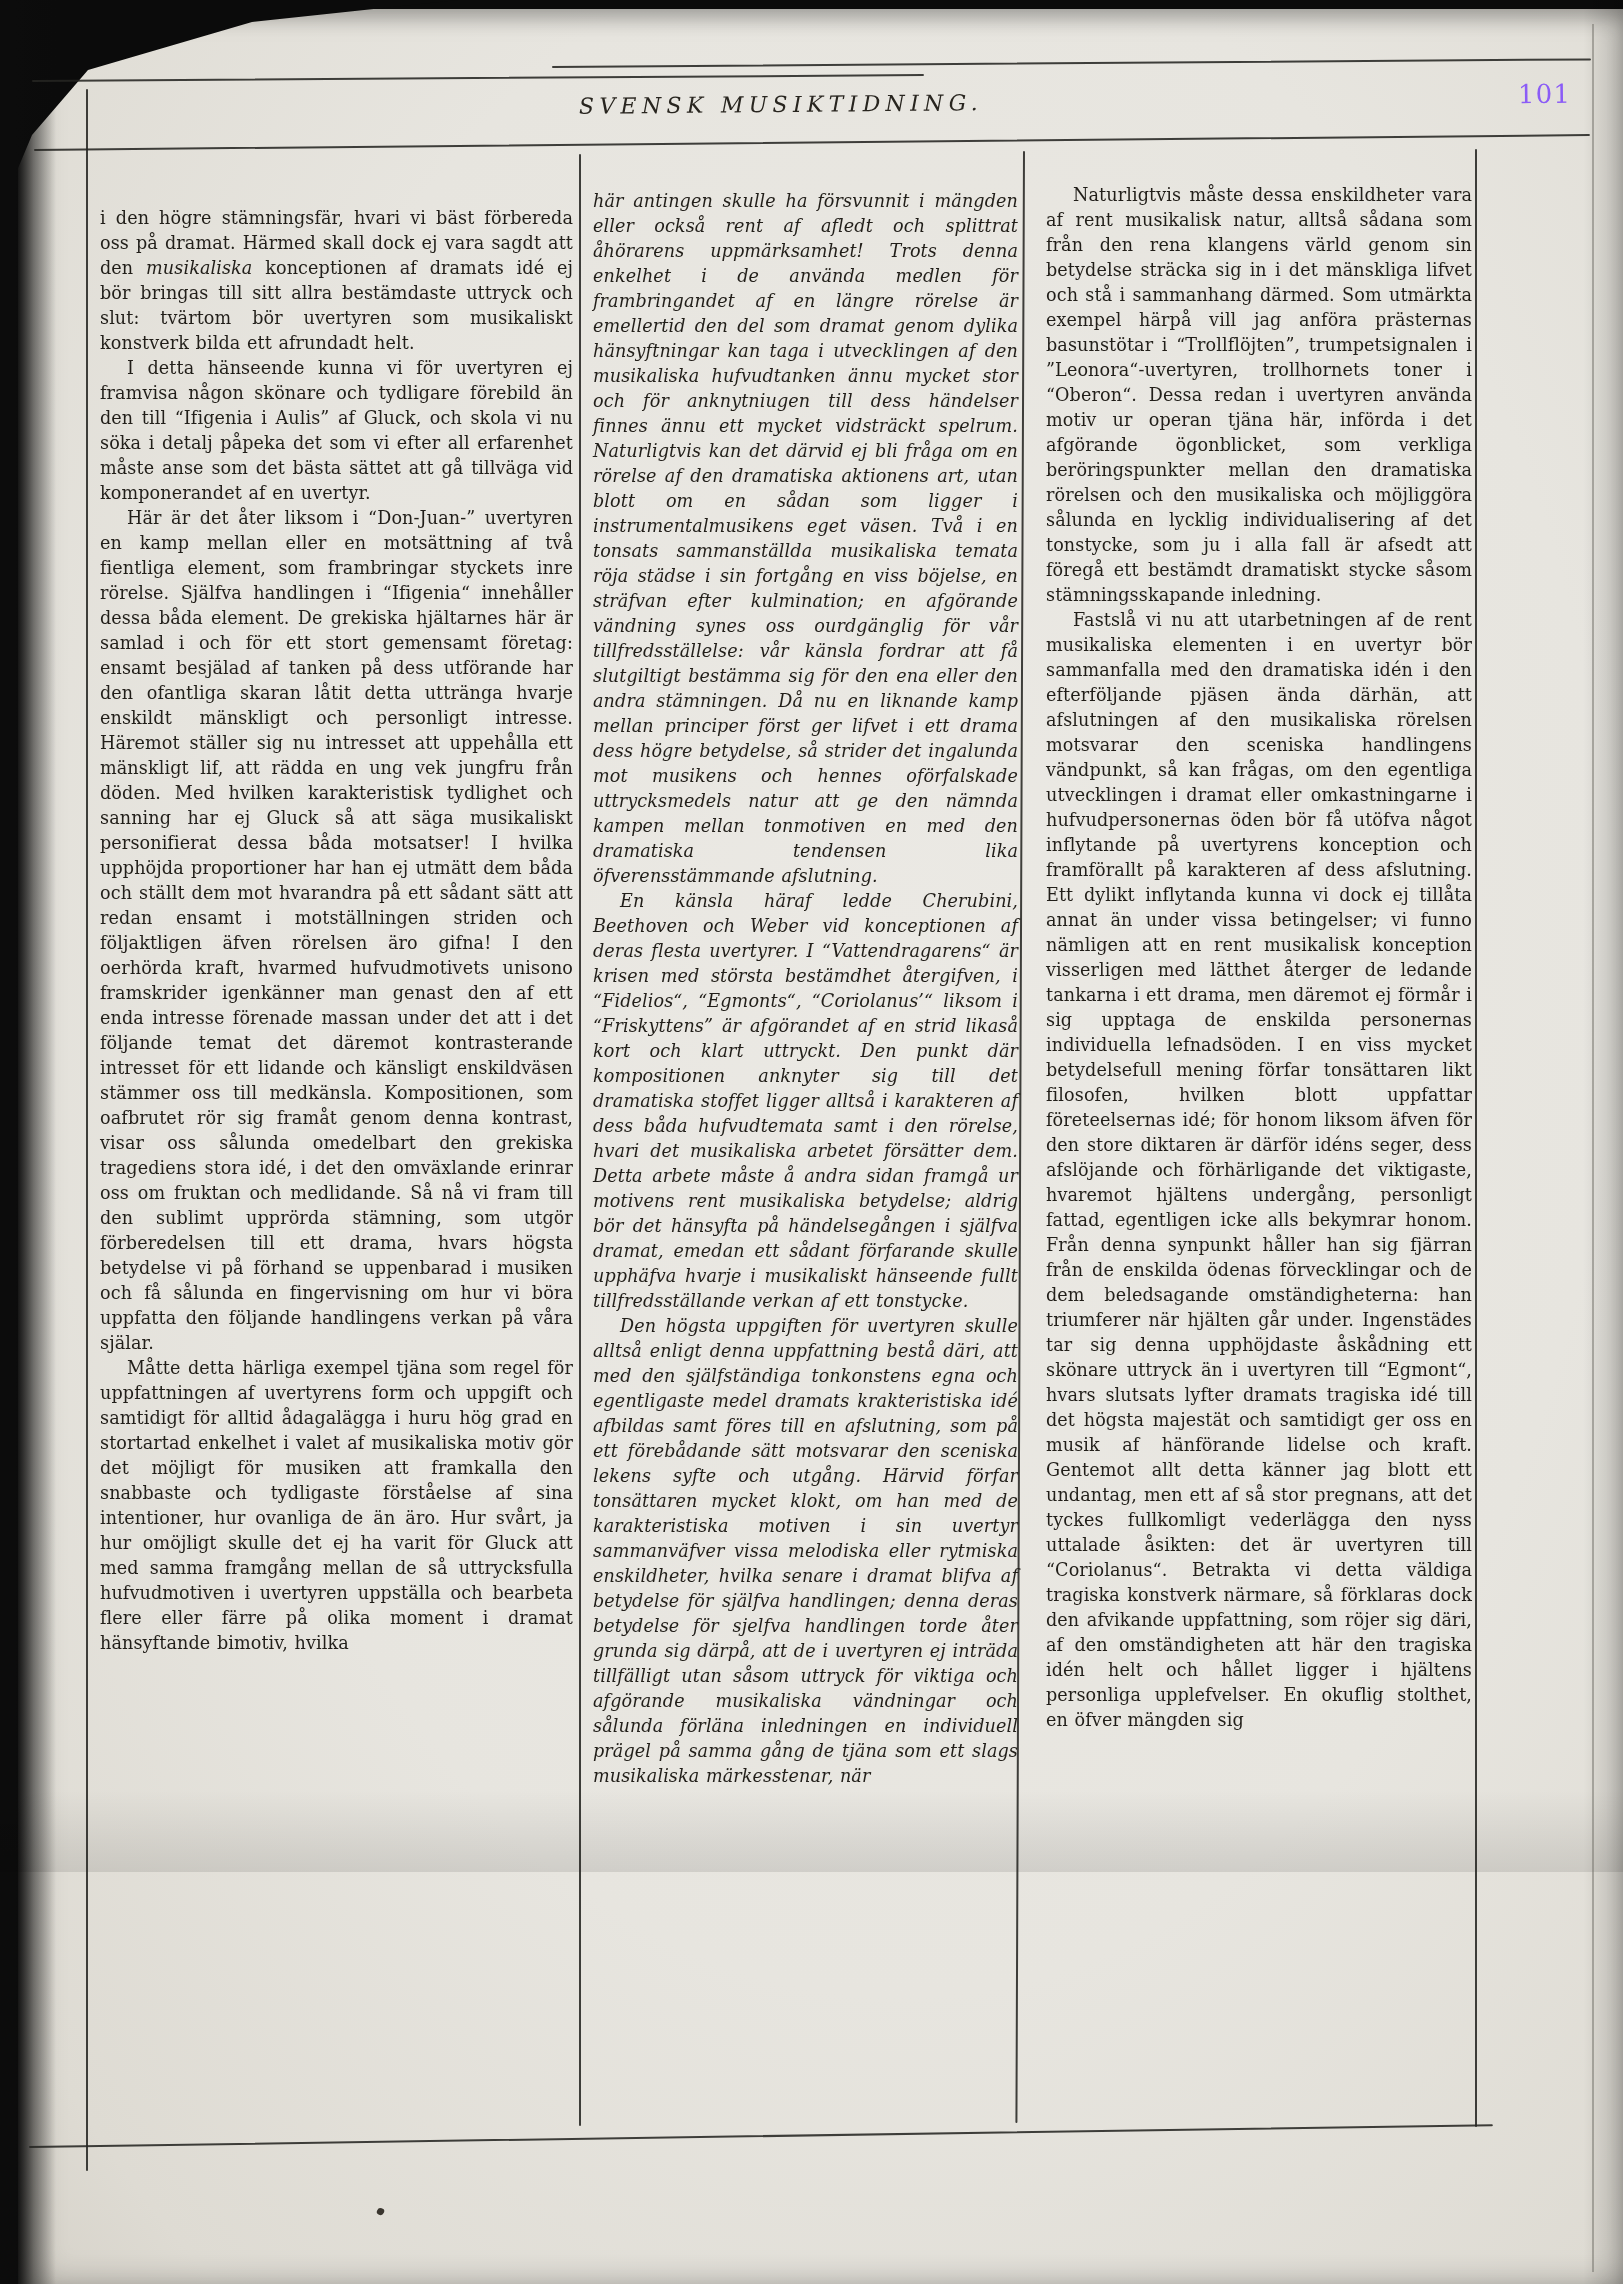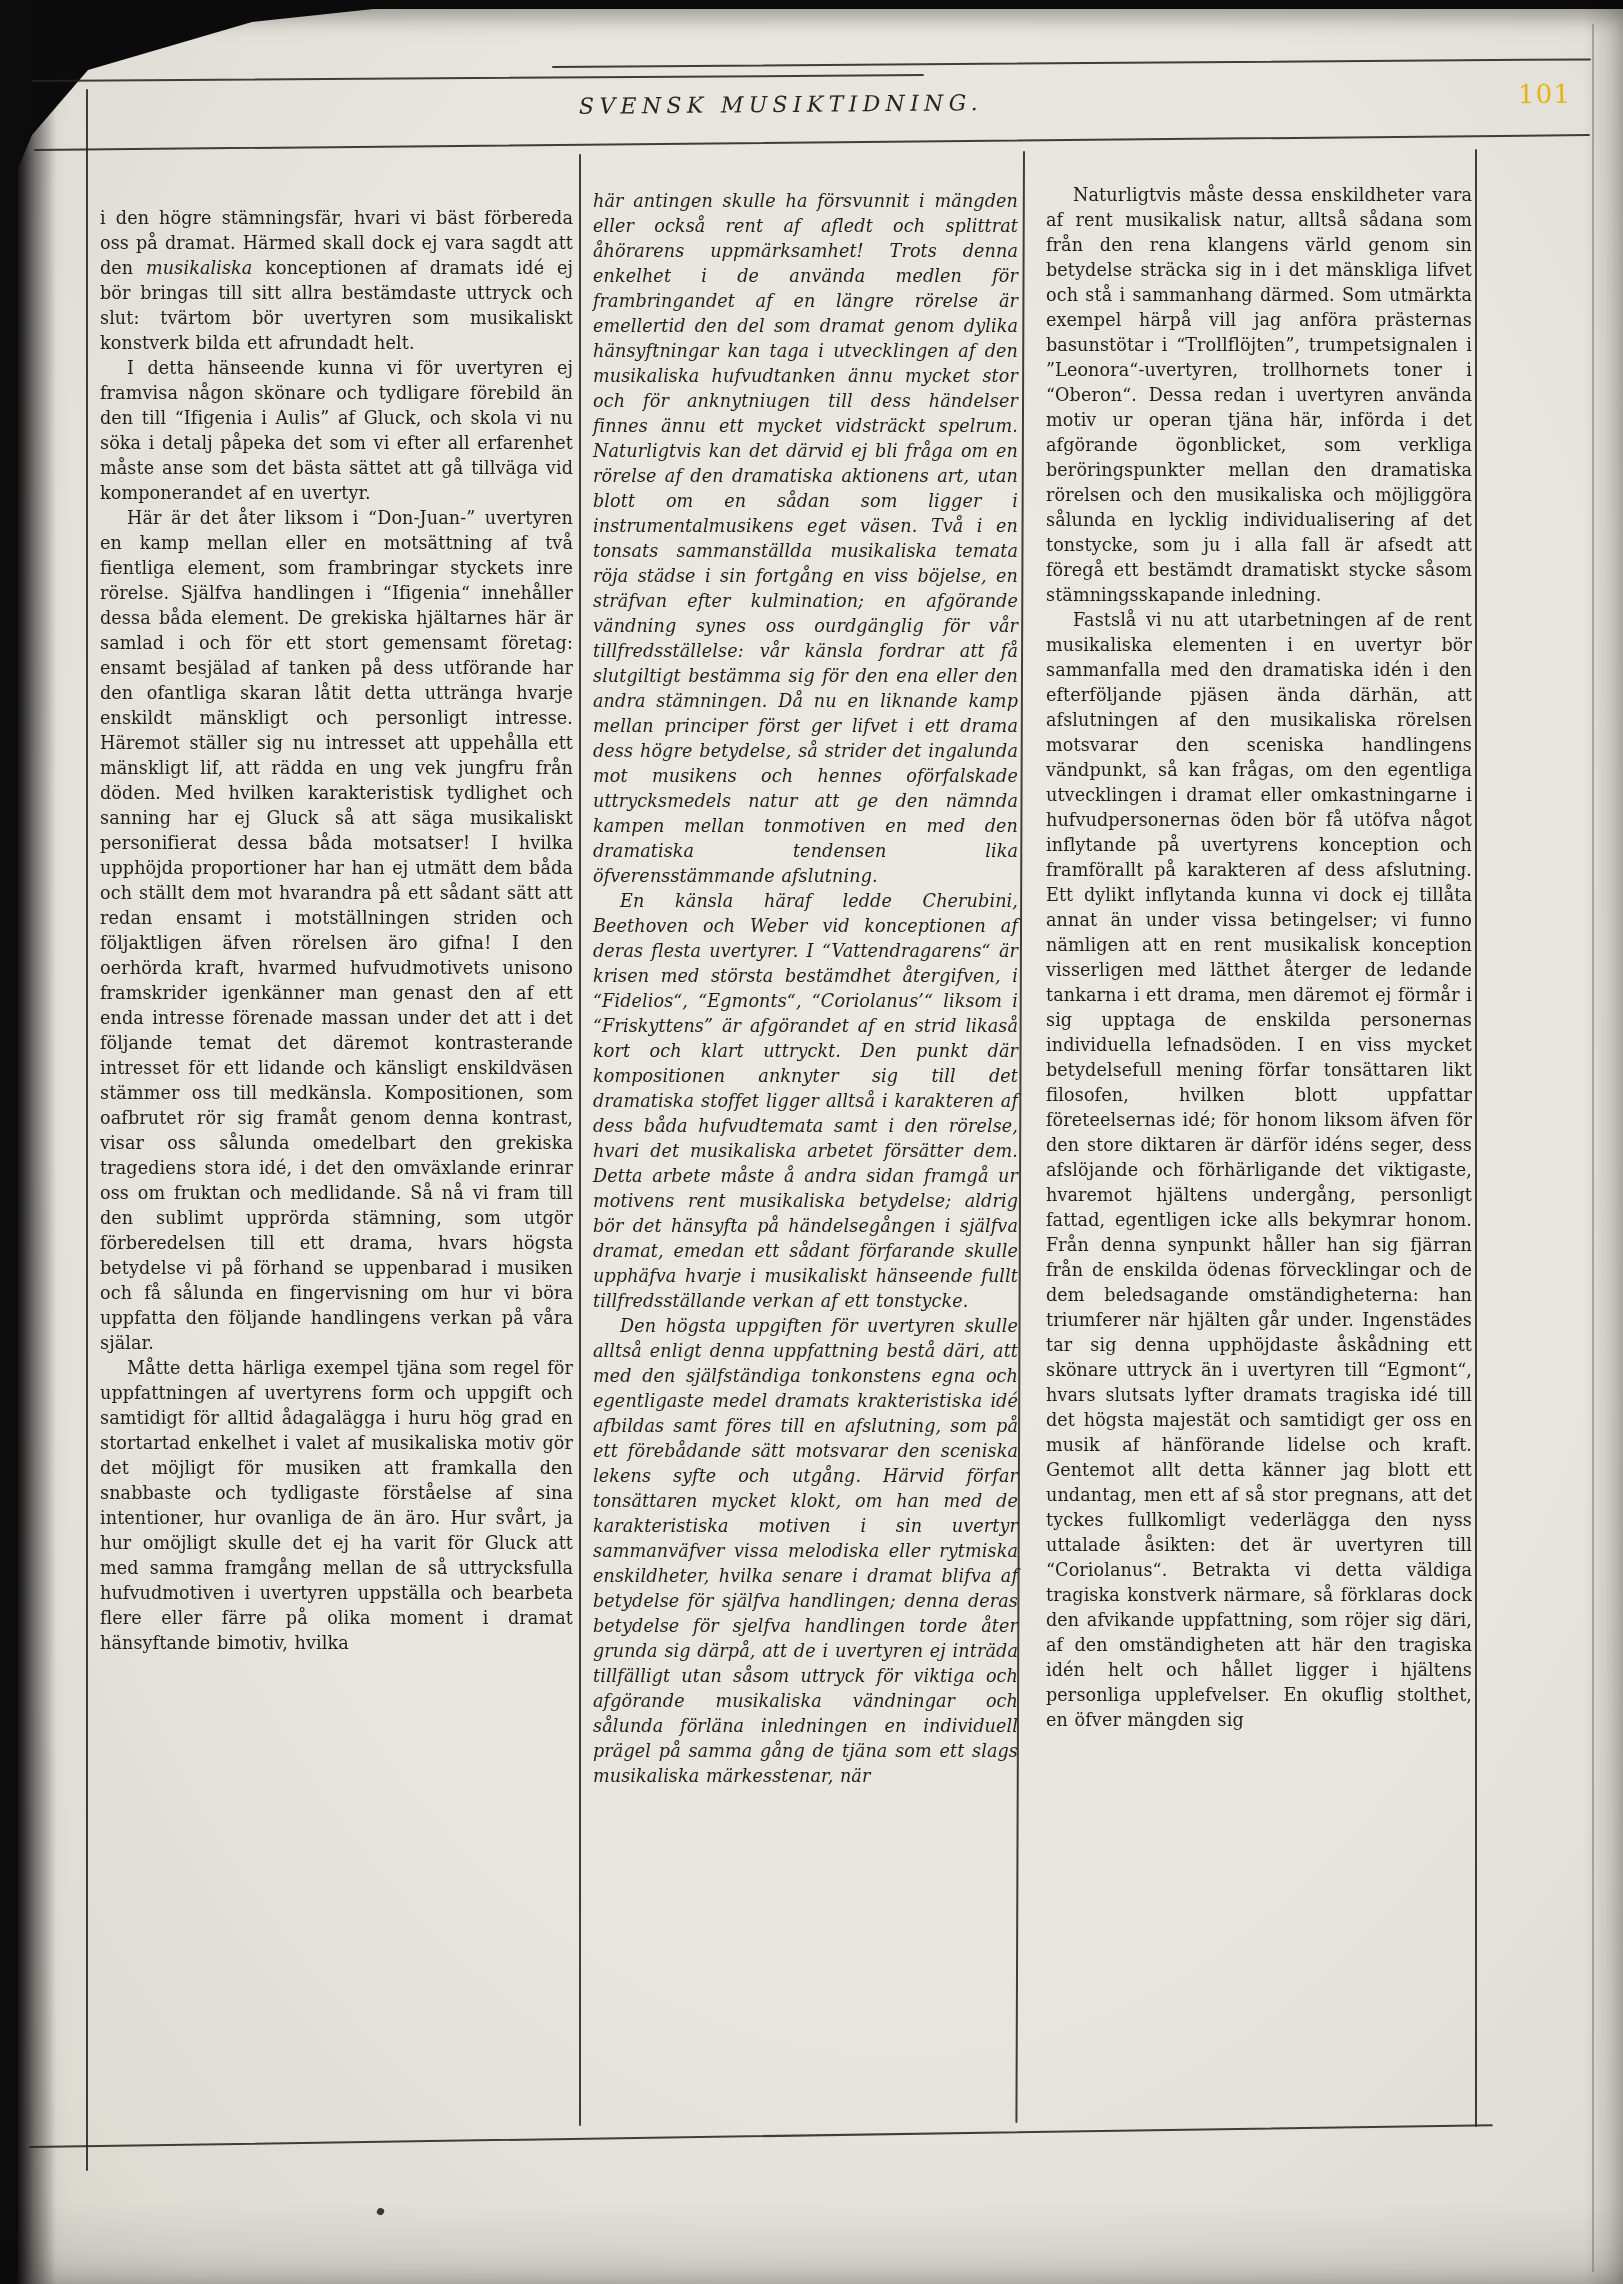--- a/index.html
+++ b/index.html
@@ -4,21 +4,21 @@
 <title>Svensk Musiktidning</title>
 <style>
   html, body {
     margin: 0; padding: 0;
     width: 1624px; height: 2284px;
     background: #0a0a0a;
     overflow: hidden;
   }
   #canvas {
     position: relative;
-    width: 1624px; height: 2284px;
+    width: 1624px; height: 1872px;
     font-family: "DejaVu Serif", "Liberation Serif", serif;
   }
   
   .paper {
     position: absolute;
     left: 17.6px; top: 7.6px;
     width: 1606px; height: 2276px;
     background:
       radial-gradient(ellipse 1291px 1878px at 55% 42%, #ebe9e4 0%, #e7e5df 55%, #dedbd3 88%, #d4d0c7 100%);
     border-top-left-radius: 50px;
@@ -93,21 +93,21 @@
     font-style: italic;
     font-size: 22px;
     letter-spacing: 5.3px;
     color: #28251f;
     transform: rotate(-0.5deg);
   }
   .folio {
     position: absolute;
     left: 1518px; top: 79px;
     font-size: 26px;
-    color: #eab308;
+    color: #8b5cf6;
     letter-spacing: 1.2px;
     transform: rotate(-0.6deg);
   }
   
   .col {
     position: absolute;
     font-size: 17.6px;
     line-height: 25px;
     color: #211e19;
     text-align: justify;

